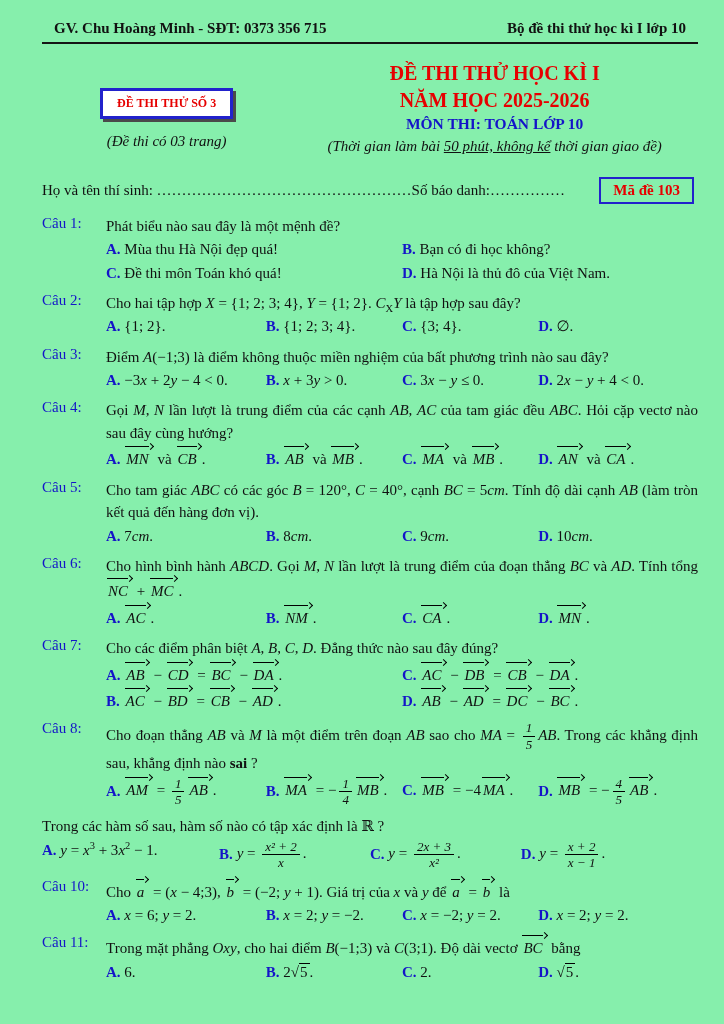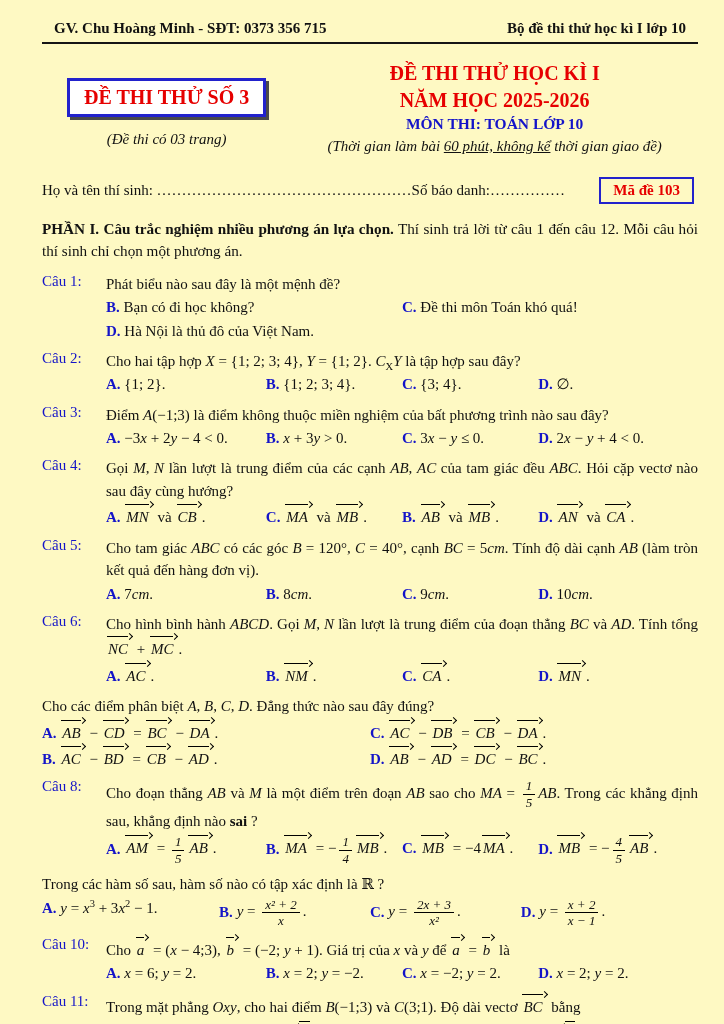--- a/index.html
+++ b/index.html
@@ -12,36 +12,36 @@
   body{
     font-family:"Liberation Serif","DejaVu Serif",serif;
     color:var(--ink);
     font-size:15px;
   }
   .page{
     width:724px;height:1024px;
     margin:0 auto;
     padding:16px 26px 14px 42px;
     display:flex;flex-direction:column;
-    background:#fef9c3;
+    background:#86efac;
     overflow:hidden;
   }
   
   .tophead{display:flex;justify-content:space-between;align-items:flex-end;
     font-weight:bold;font-size:15px;padding:4px 12px 4px 12px;}
   .toprule{border-bottom:2px solid #151515;margin:1px 0 10px 0;}
   
   .head-grid{display:flex;margin-top:6px;}
   .head-left{width:38%;display:flex;flex-direction:column;align-items:center;}
   .head-right{width:62%;text-align:center;}
   .exam-box{
     border:3px solid #2222cc;
     box-shadow:3px 3px 0 #4a4a4a;
-    padding:5px 14px;margin-top:18px;
-    color:var(--red);font-weight:bold;font-size:20px;
+    padding:5px 14px;margin-top:28px;
+    color:var(--red);font-weight:bold;font-size:12px;
     background:#fff;white-space:nowrap;
   }
   .pages-note{font-style:italic;margin-top:14px;font-size:15px;}
   .t-red{color:var(--red);font-weight:bold;font-size:20px;line-height:1.35;}
   .t-blue{color:var(--blue);font-weight:bold;font-size:15.5px;line-height:1.35;}
   .time-note{font-style:italic;font-size:15px;margin-top:3px;}
   .ul{text-decoration:underline;}
   
   .student-row{display:flex;align-items:center;margin-top:22px;}
   .student-text{font-size:15px;}
@@ -94,37 +94,37 @@
 
   <div class="head-grid">
     <div class="head-left">
       <div class="exam-box">ĐỀ THI THỬ SỐ 3</div>
       <div class="pages-note">(Đề thi có 03 trang)</div>
     </div>
     <div class="head-right">
       <div class="t-red">ĐỀ THI THỬ HỌC KÌ I</div>
       <div class="t-red">NĂM HỌC 2025-2026</div>
       <div class="t-blue">MÔN THI: TOÁN LỚP 10</div>
-      <div class="time-note"><span>(Thời gian làm bài </span><span class="ul">60 phút, không kể</span><span> thời gian giao đề)</span></div>
+      <div class="time-note"><span>(Thời gian làm bài </span><span class="ul">50 phút, không kể</span><span> thời gian giao đề)</span></div>
     </div>
   </div>
 
   <div class="student-row">
     <span class="student-text"><span>Họ và tên thí sinh:</span><span> ……………………………………………</span><span>Số báo danh:</span><span>……………</span></span>
     <span class="code-badge">Mã đề 103</span>
   </div>
 
-  <p class="part-heading"><b>PHẦN I. Câu trắc nghiệm nhiều phương án lựa chọn.</b><span> Thí sinh trả lời từ câu 1 đến câu 12. Mỗi câu hỏi thí sinh chỉ chọn một phương án.</span></p>
 
   <div class="questions" id="questions">
       <div class="q-row">
         <div class="q-label">Câu 1:</div>
         <div class="q-body">
           <div class="q-stem">Phát biểu nào sau đây là một mệnh đề?</div>
           <div class="q-opts q-opts-2">
+            <div class="opt"><b class="okey">A.</b> <span class="omath">Mùa thu Hà Nội đẹp quá!</span></div>
             <div class="opt"><b class="okey">B.</b> <span class="omath">Bạn có đi học không?</span></div>
             <div class="opt"><b class="okey">C.</b> <span class="omath">Đề thi môn Toán khó quá!</span></div>
             <div class="opt"><b class="okey">D.</b> <span class="omath">Hà Nội là thủ đô của Việt Nam.</span></div>
           </div>
         </div>
       </div>
       <div class="q-row">
         <div class="q-label">Câu 2:</div>
         <div class="q-body">
           <div class="q-stem">Cho hai tập hợp <i>X</i> = {1; 2; 3; 4}, <i>Y</i> = {1; 2}. <i>C</i><sub>X</sub><i>Y</i> là tập hợp sau đây?</div>
@@ -147,22 +147,22 @@
             <div class="opt"><b class="okey">D.</b> <span class="omath">2<i>x</i> − <i>y</i> + 4 &lt; 0.</span></div>
           </div>
         </div>
       </div>
       <div class="q-row">
         <div class="q-label">Câu 4:</div>
         <div class="q-body">
           <div class="q-stem">Gọi <i>M</i>, <i>N</i> lần lượt là trung điểm của các cạnh <i>AB</i>, <i>AC</i> của tam giác đều <i>ABC</i>. Hỏi cặp vectơ nào sau đây cùng hướng?</div>
           <div class="q-opts q-opts-4">
             <div class="opt"><b class="okey">A.</b> <span class="omath"><span class="vec">MN</span> và <span class="vec">CB</span>.</span></div>
+            <div class="opt"><b class="okey">B.</b> <span class="omath"><span class="vec">AB</span> và <span class="vec">MB</span>.</span></div>
             <div class="opt"><b class="okey">C.</b> <span class="omath"><span class="vec">MA</span> và <span class="vec">MB</span>.</span></div>
-            <div class="opt"><b class="okey">B.</b> <span class="omath"><span class="vec">AB</span> và <span class="vec">MB</span>.</span></div>
             <div class="opt"><b class="okey">D.</b> <span class="omath"><span class="vec">AN</span> và <span class="vec">CA</span>.</span></div>
           </div>
         </div>
       </div>
       <div class="q-row">
         <div class="q-label">Câu 5:</div>
         <div class="q-body">
           <div class="q-stem">Cho tam giác <i>ABC</i> có các góc <i>B</i> = 120°, <i>C</i> = 40°, cạnh <i>BC</i> = 5<i>cm</i>. Tính độ dài cạnh <i>AB</i> (làm tròn kết quả đến hàng đơn vị).</div>
           <div class="q-opts q-opts-4">
             <div class="opt"><b class="okey">A.</b> <span class="omath">7<i>cm</i>.</span></div>
@@ -178,20 +178,21 @@
           <div class="q-stem">Cho hình bình hành <i>ABCD</i>. Gọi <i>M</i>, <i>N</i> lần lượt là trung điểm của đoạn thẳng <i>BC</i> và <i>AD</i>. Tính tổng <span class="vec">NC</span> + <span class="vec">MC</span>.</div>
           <div class="q-opts q-opts-4">
             <div class="opt"><b class="okey">A.</b> <span class="omath"><span class="vec">AC</span>.</span></div>
             <div class="opt"><b class="okey">B.</b> <span class="omath"><span class="vec">NM</span>.</span></div>
             <div class="opt"><b class="okey">C.</b> <span class="omath"><span class="vec">CA</span>.</span></div>
             <div class="opt"><b class="okey">D.</b> <span class="omath"><span class="vec">MN</span>.</span></div>
           </div>
         </div>
       </div>
       <div class="q-row">
+        <div class="q-label">Câu 7:</div>
         <div class="q-body">
           <div class="q-stem">Cho các điểm phân biệt <i>A</i>, <i>B</i>, <i>C</i>, <i>D</i>. Đẳng thức nào sau đây đúng?</div>
           <div class="q-opts q-opts-2">
             <div class="opt"><b class="okey">A.</b> <span class="omath"><span class="vec">AB</span> − <span class="vec">CD</span> = <span class="vec">BC</span> − <span class="vec">DA</span>.</span></div>
             <div class="opt"><b class="okey">C.</b> <span class="omath"><span class="vec">AC</span> − <span class="vec">DB</span> = <span class="vec">CB</span> − <span class="vec">DA</span>.</span></div>
             <div class="opt"><b class="okey">B.</b> <span class="omath"><span class="vec">AC</span> − <span class="vec">BD</span> = <span class="vec">CB</span> − <span class="vec">AD</span>.</span></div>
             <div class="opt"><b class="okey">D.</b> <span class="omath"><span class="vec">AB</span> − <span class="vec">AD</span> = <span class="vec">DC</span> − <span class="vec">BC</span>.</span></div>
           </div>
         </div>
       </div>

